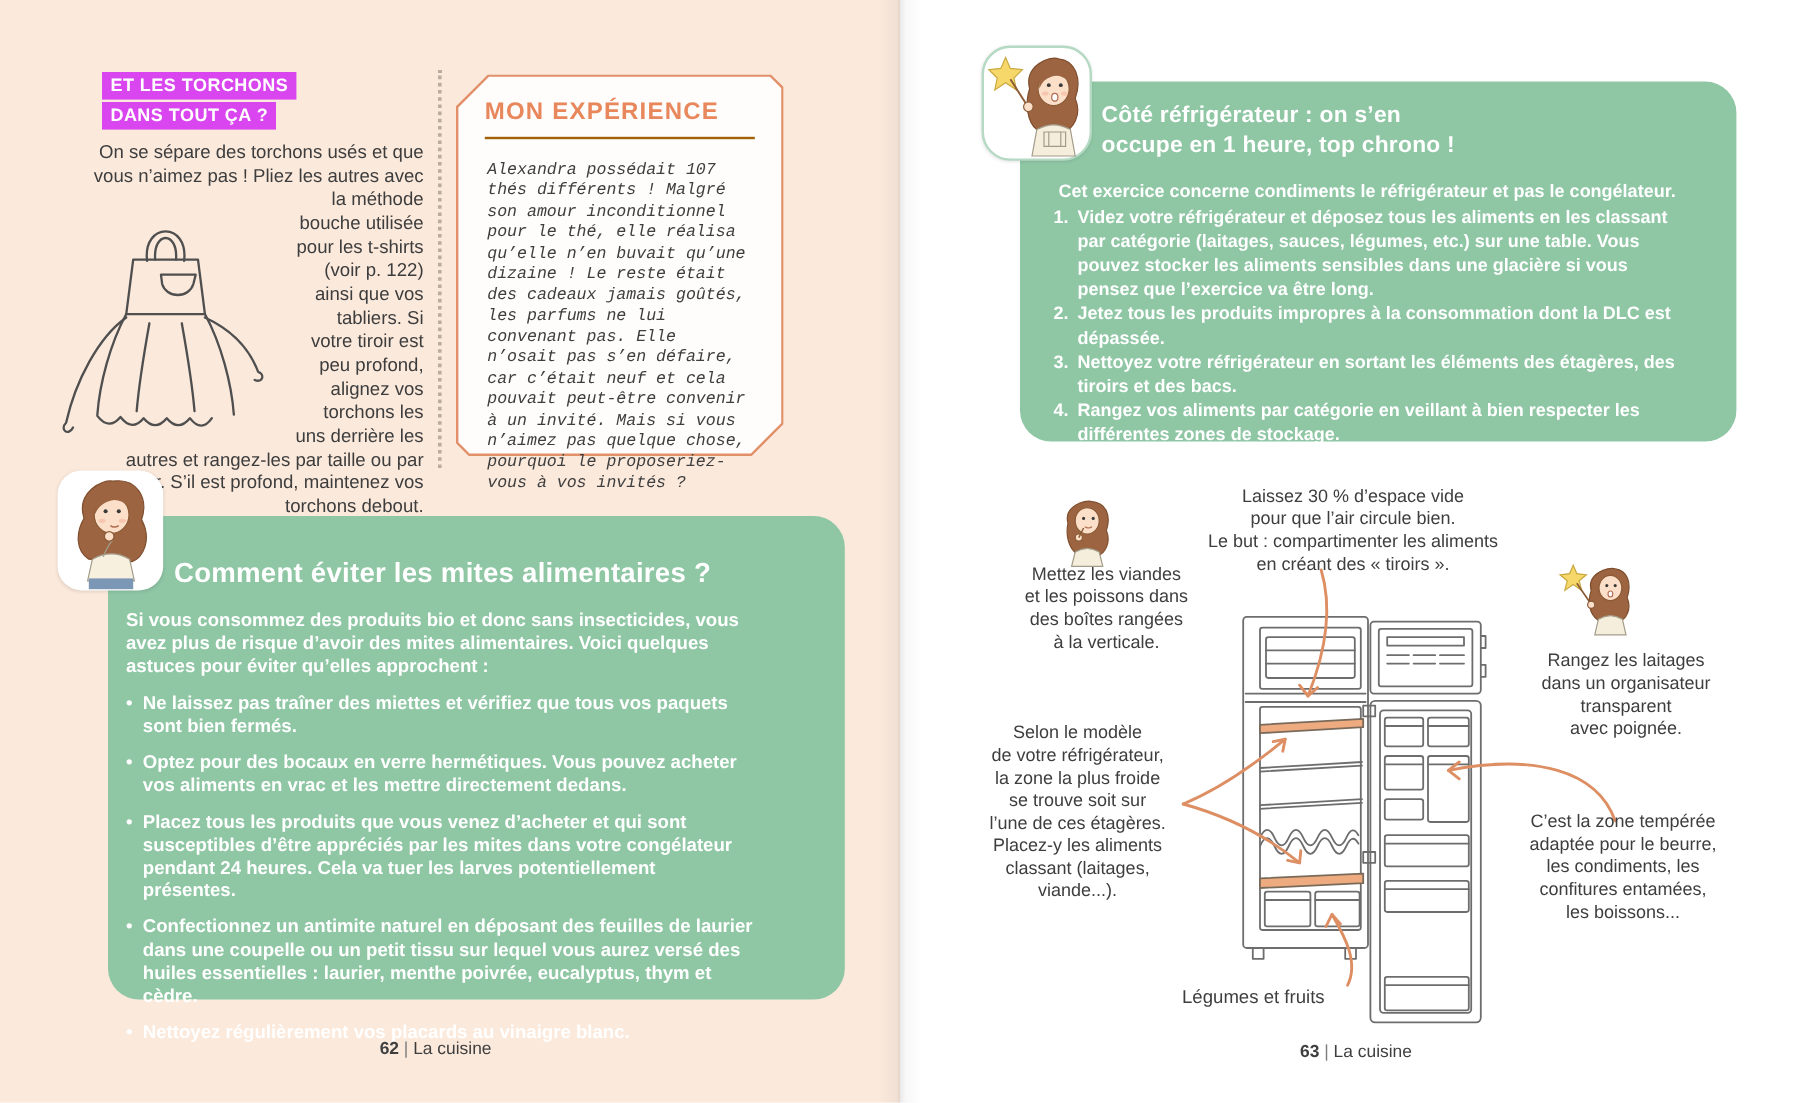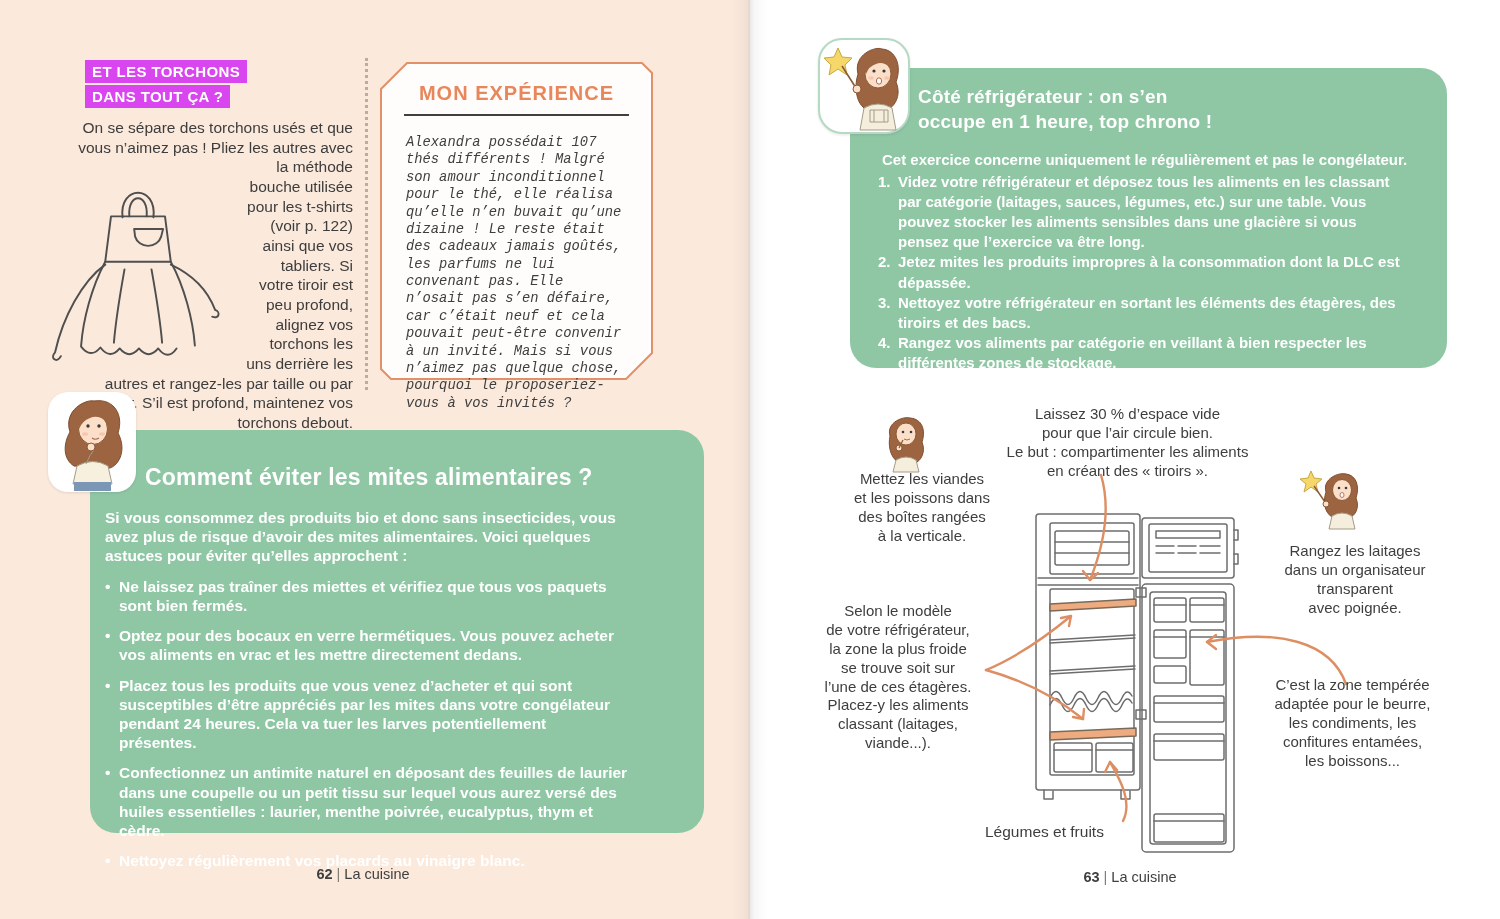--- a/index.html
+++ b/index.html
@@ -18,23 +18,23 @@
   .badge-line{display:table;background:#d946ef;color:#fff;font-weight:bold;
               font-size:15px;letter-spacing:.4px;padding:3px 7px;margin-bottom:2px;}
   .torchons{left:74px;top:118px;width:279px;text-align:right;
             font-size:15.5px;line-height:1.27;color:#3d3d3d;}
   .apron-float{float:left;width:196px;height:188px;margin:16px 6px 0 -34px;}
 
   .divider{left:365px;top:58px;height:332px;border-left:3px dotted #b9aca1;}
 
   .exp-box{left:380px;top:62px;width:273px;height:318px;}
   .exp-frame{position:absolute;left:0;top:0;width:273px;height:318px;}
-  .exp-title{position:absolute;left:24px;top:20px;width:225px;text-align:center;
+  .exp-title{position:absolute;left:24px;top:20px;width:225px;text-align:left;
              color:#e8875c;font-size:20px;font-weight:bold;letter-spacing:1px;
-             padding-bottom:9px;border-bottom:2px solid #404040;}
+             padding-bottom:9px;border-bottom:2px solid #a16207;}
   .exp-body{position:absolute;left:26px;top:72px;width:222px;
             font-style:italic;font-size:13.8px;line-height:1.26;color:#3e3e3e;font-family:Liberation Mono, monospace;}
 
   .green-box{background:#8fc7a5;border-radius:26px;color:#ffffff;}
   .mites-box{left:90px;top:430px;width:614px;height:403px;padding:0;}
   .mites-title{position:absolute;left:55px;top:34px;font-size:23px;font-weight:bold;letter-spacing:.2px;}
   .mites-body{position:absolute;left:15px;top:78px;width:523px;font-size:15.5px;line-height:1.24;font-weight:bold;}
   .mites-intro{margin-bottom:11px;}
   .bullet-row{display:flex;margin-bottom:11px;}
   .bullet-dot{width:14px;flex:0 0 14px;}
@@ -156,28 +156,28 @@
   <div class="abs footer footer-left">
     <span class="pn">62</span><span class="sep">|</span><span>La cuisine</span>
   </div>
 
   <div class="abs green-box fridge-box">
     <div class="fb-title">
       <div>Côté réfrigérateur : on s’en</div>
       <div>occupe en 1 heure, top chrono !</div>
     </div>
     <div class="fb-body">
-      <div class="fb-intro">Cet exercice concerne uniquement le régulièrement et pas le congélateur.</div>
+      <div class="fb-intro">Cet exercice concerne condiments le réfrigérateur et pas le congélateur.</div>
       <div class="step-row">
         <span class="step-num">1.</span>
         <span class="step-text">Videz votre réfrigérateur et déposez tous les aliments en les classant par catégorie (laitages, sauces, légumes, etc.) sur une table. Vous pouvez stocker les aliments sensibles dans une glacière si vous pensez que l’exercice va être long.</span>
       </div>
       <div class="step-row">
         <span class="step-num">2.</span>
-        <span class="step-text">Jetez mites les produits impropres à la consommation dont la DLC est dépassée.</span>
+        <span class="step-text">Jetez tous les produits impropres à la consommation dont la DLC est dépassée.</span>
       </div>
       <div class="step-row">
         <span class="step-num">3.</span>
         <span class="step-text">Nettoyez votre réfrigérateur en sortant les éléments des étagères, des tiroirs et des bacs.</span>
       </div>
       <div class="step-row">
         <span class="step-num">4.</span>
         <span class="step-text">Rangez vos aliments par catégorie en veillant à bien respecter les différentes zones de stockage.</span>
       </div>
     </div>

